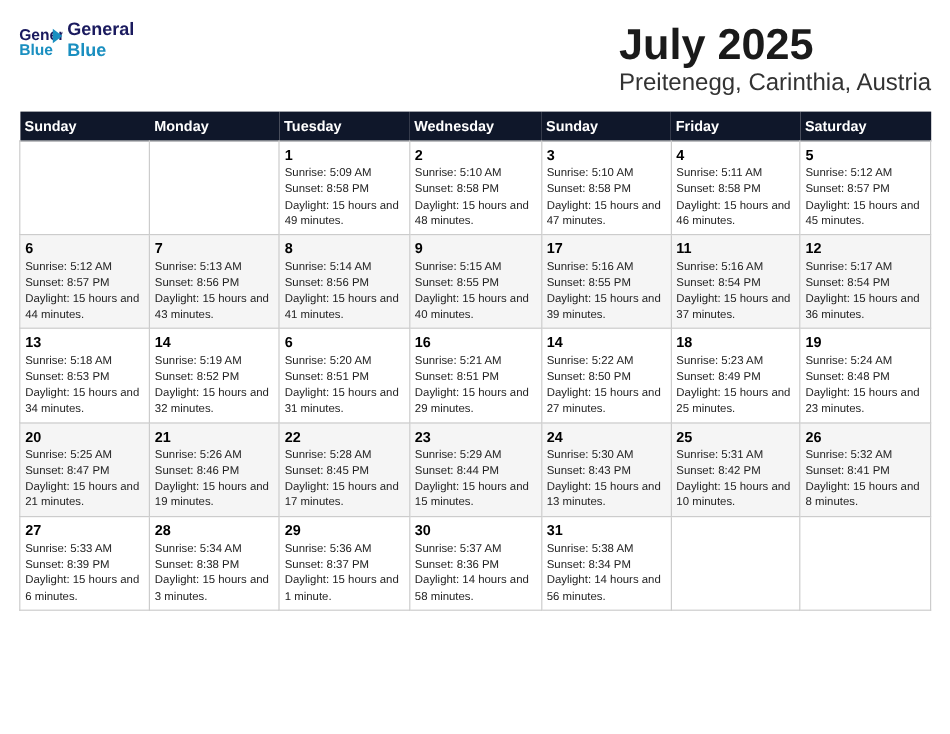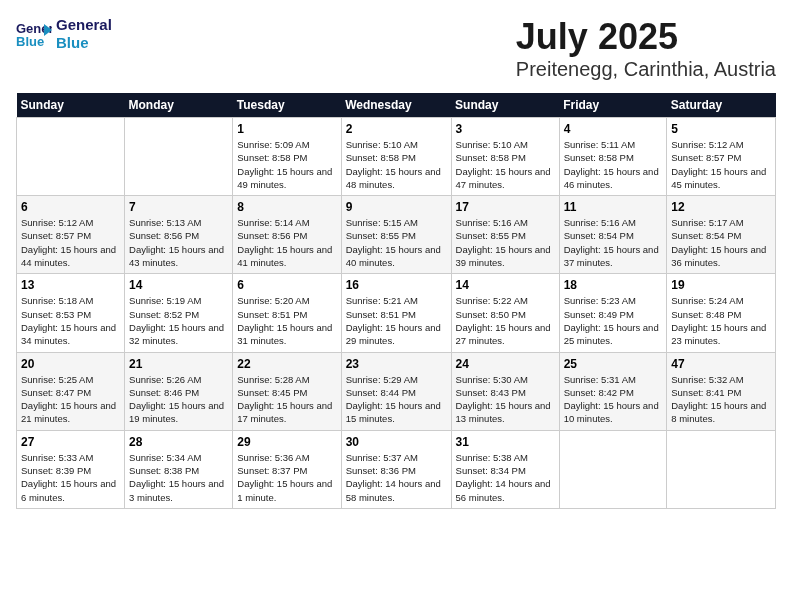--- a/index.html
+++ b/index.html
@@ -218,21 +218,21 @@
         </td>
         <td>
           <div class="day-number">24</div>
           <div class="day-info">Sunrise: 5:30 AM<br>Sunset: 8:43 PM<br>Daylight: 15 hours and 13 minutes.</div>
         </td>
         <td>
           <div class="day-number">25</div>
           <div class="day-info">Sunrise: 5:31 AM<br>Sunset: 8:42 PM<br>Daylight: 15 hours and 10 minutes.</div>
         </td>
         <td>
-          <div class="day-number">47</div>
+          <div class="day-number">26</div>
           <div class="day-info">Sunrise: 5:32 AM<br>Sunset: 8:41 PM<br>Daylight: 15 hours and 8 minutes.</div>
         </td>
       </tr>
       <tr>
         <td>
           <div class="day-number">27</div>
           <div class="day-info">Sunrise: 5:33 AM<br>Sunset: 8:39 PM<br>Daylight: 15 hours and 6 minutes.</div>
         </td>
         <td>
           <div class="day-number">28</div>

